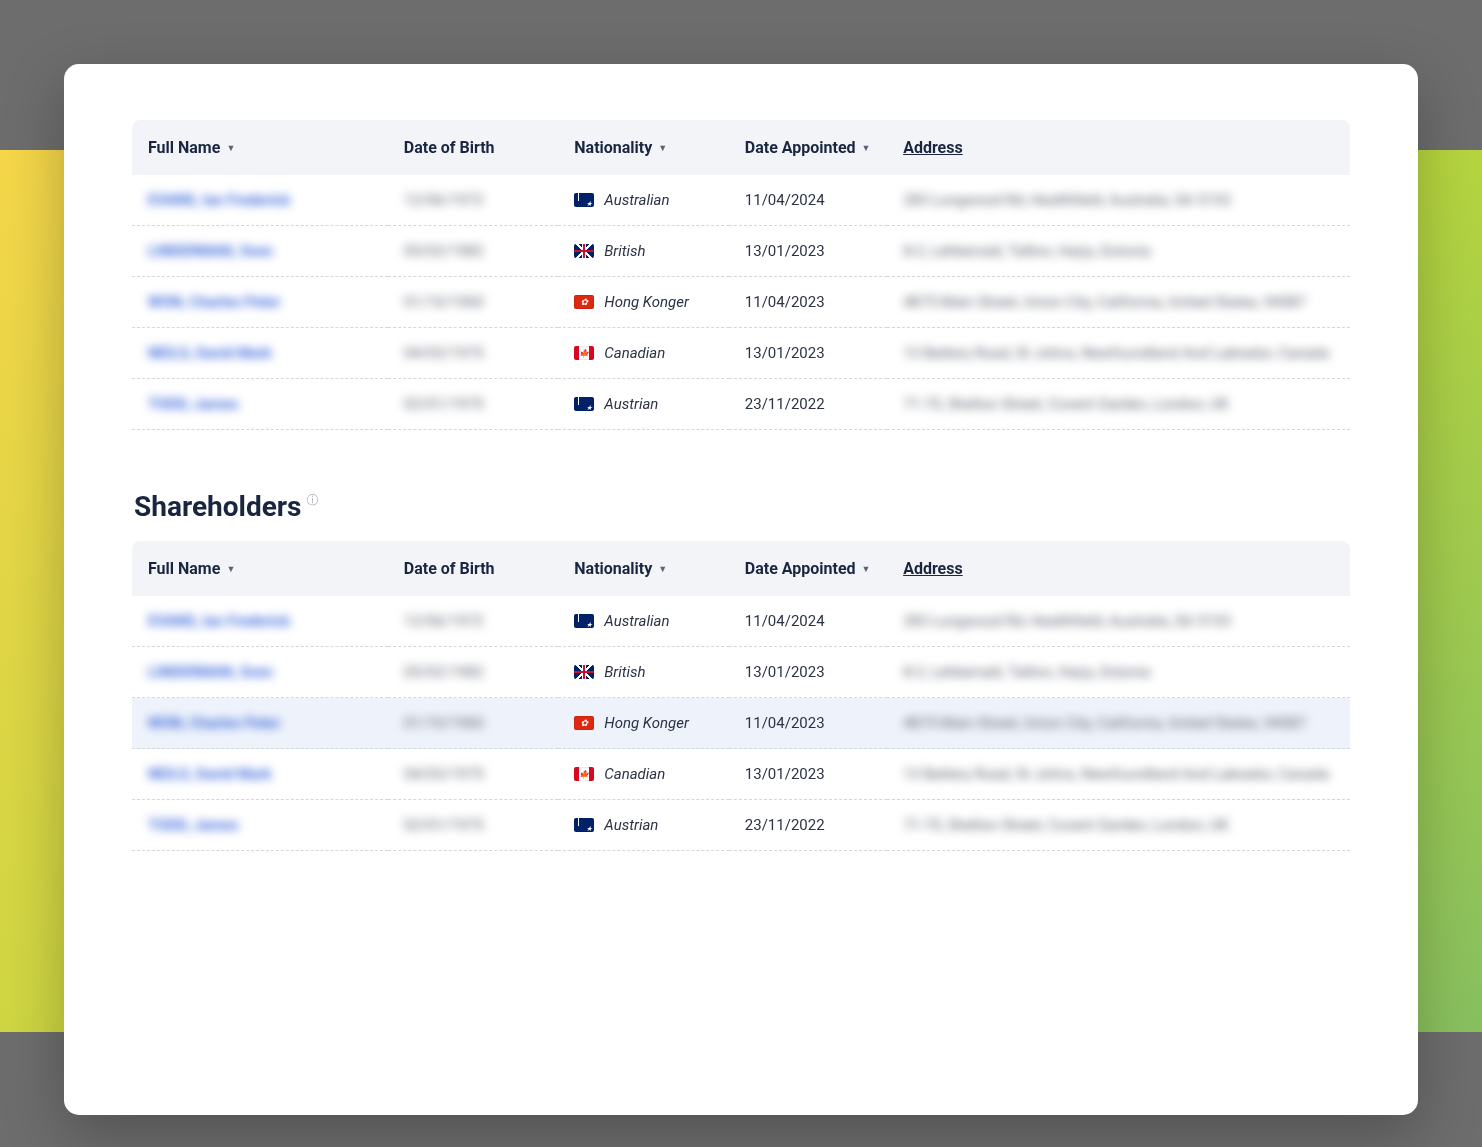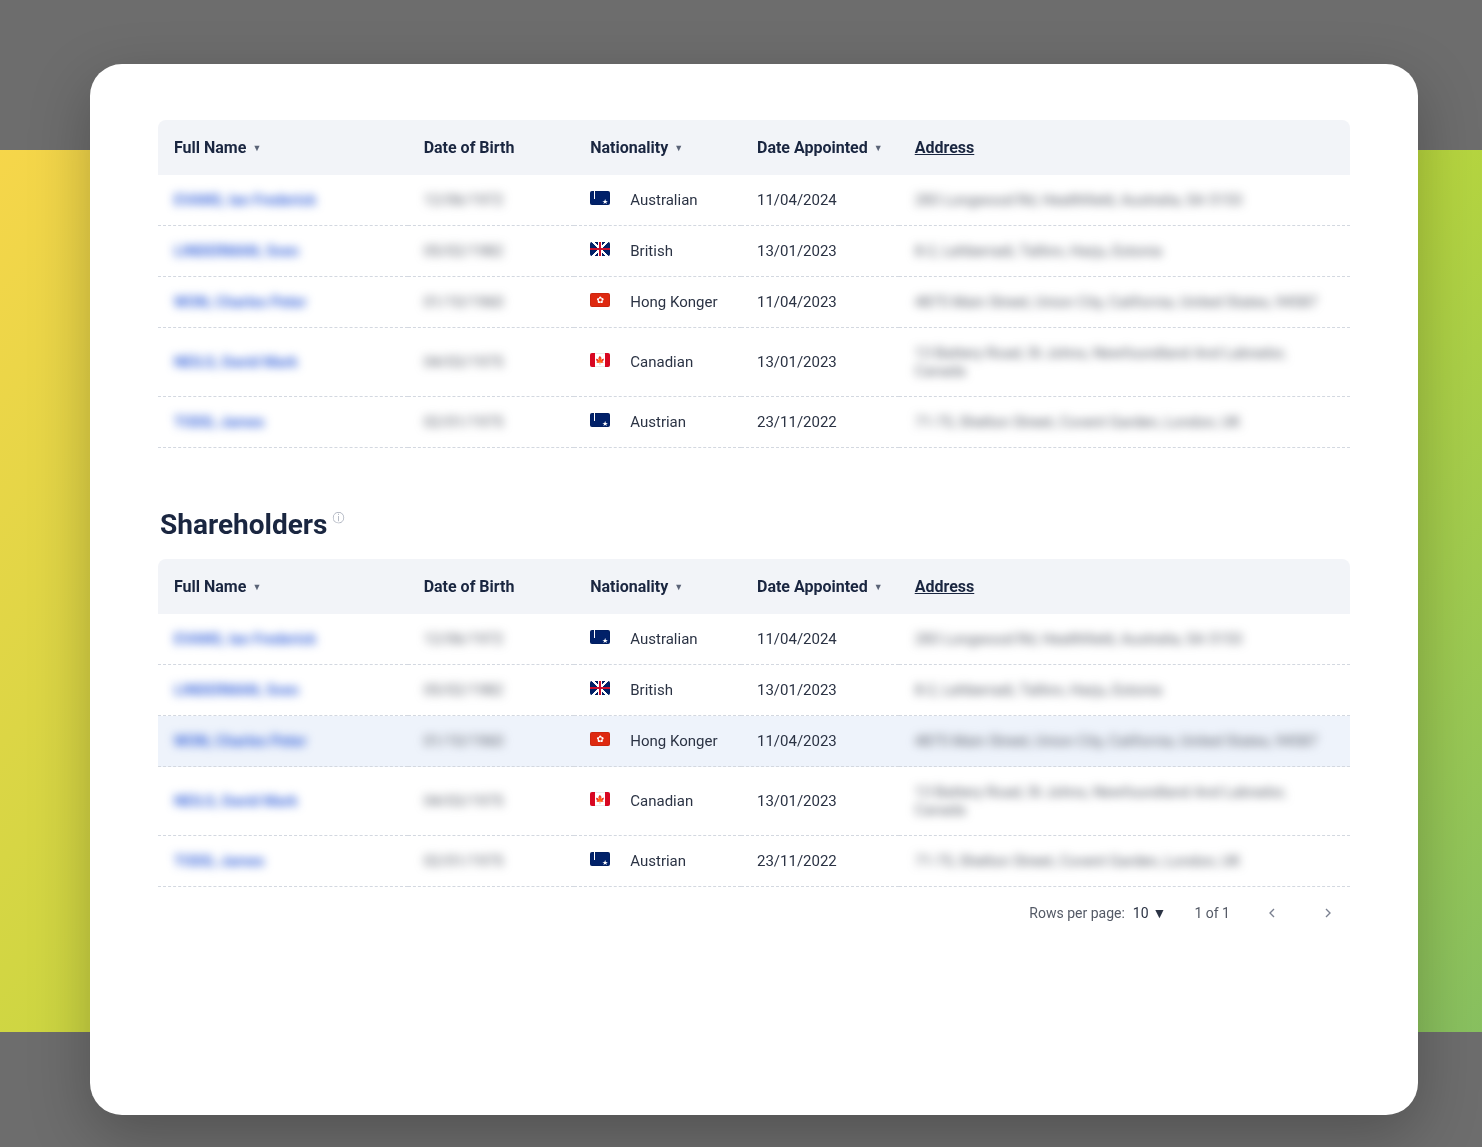--- a/index.html
+++ b/index.html
@@ -19,25 +19,24 @@
     bottom: 115px;
     background: linear-gradient(135deg, #f6d64a 0%, #b8d63e 60%, #88c060 100%);
   }
   .card {
     position: absolute;
     left: 64px;
     right: 64px;
     top: 64px;
     bottom: 32px;
     background: #ffffff;
-    border-radius: 32px;
+    border-radius: 15px;
     box-shadow: 0 20px 60px rgba(0,0,0,0.25);
     padding: 56px 68px 40px 68px;
     overflow: hidden;
-    margin-left: 26px;
   }
   .tbl-wrap { width: 100%; margin-bottom: 44px; }
   .tbl { width: 100%; border-collapse: collapse; }
   .tbl thead th {
     background: #f2f4f8;
     color: #1a2640;
     font-weight: 700;
     font-size: 16px;
     text-align: left;
     padding: 18px 16px;
@@ -55,21 +54,21 @@
   .col-name   { width: 21%; }
   .col-dob    { width: 14%; }
   .col-nat    { width: 14%; }
   .col-date   { width: 13%; }
   .col-addr   { width: 38%; text-decoration: underline; }
   .th-inner { display: flex; align-items: center; gap: 6px; white-space: nowrap; }
   .sort-caret { font-size: 9px; color: #1a2640; opacity: 0.7; }
   .blur-blue  { filter: blur(5px); color: #2a5ad8; font-weight: 600; }
   .blur-grey  { filter: blur(5px); color: #5a5f6b; }
   .blur-addr  { filter: blur(5px); color: #5a5f6b; }
-  .nat-cell { display: flex; align-items: flex-start; gap: 20px; }
+  .nat-cell { display: flex; align-items: center; gap: 10px; font-style: italic; }
   .flag {
     width: 20px; height: 14px; border-radius: 2px;
     display: inline-block; flex: 0 0 20px;
     position: relative; overflow: hidden;
     box-shadow: 0 0 0 1px rgba(0,0,0,0.08) inset;
   }
   
   .flag-au, .flag-at-au { background: #012169; }
   .flag-au::after {
     content:""; position:absolute; inset:0;
@@ -332,35 +331,15 @@
                 <span class="flag flag-au"></span>
                 <span>Austrian</span>
               </span>
             </td>
             <td><span>23/11/2022</span></td>
             <td><span class="blur-addr">71-75, Shelton Street, Covent Garden, London, UK</span></td>
           </tr>
         </tbody>
     </table>
 
-    <div class="pager">
-      <div class="rpp">
-        <span>Rows per page:</span>
-        <span class="val">
-          <span>10</span>
-          <span class="caret">▼</span>
-        </span>
-      </div>
-      <span>1 of 1</span>
-      <span class="pager-btn">
-        <svg viewBox="0 0 24 24">
-            <path fill="none" stroke="currentColor" stroke-width="2" d="M15 6l-6 6 6 6"></path>
-          </svg>
-      </span>
-      <span class="pager-btn">
-        <svg viewBox="0 0 24 24">
-            <path fill="none" stroke="currentColor" stroke-width="2" d="M9 6l6 6-6 6"></path>
-          </svg>
-      </span>
-    </div>
   </div>
 
 </div>
 
 </body></html>

